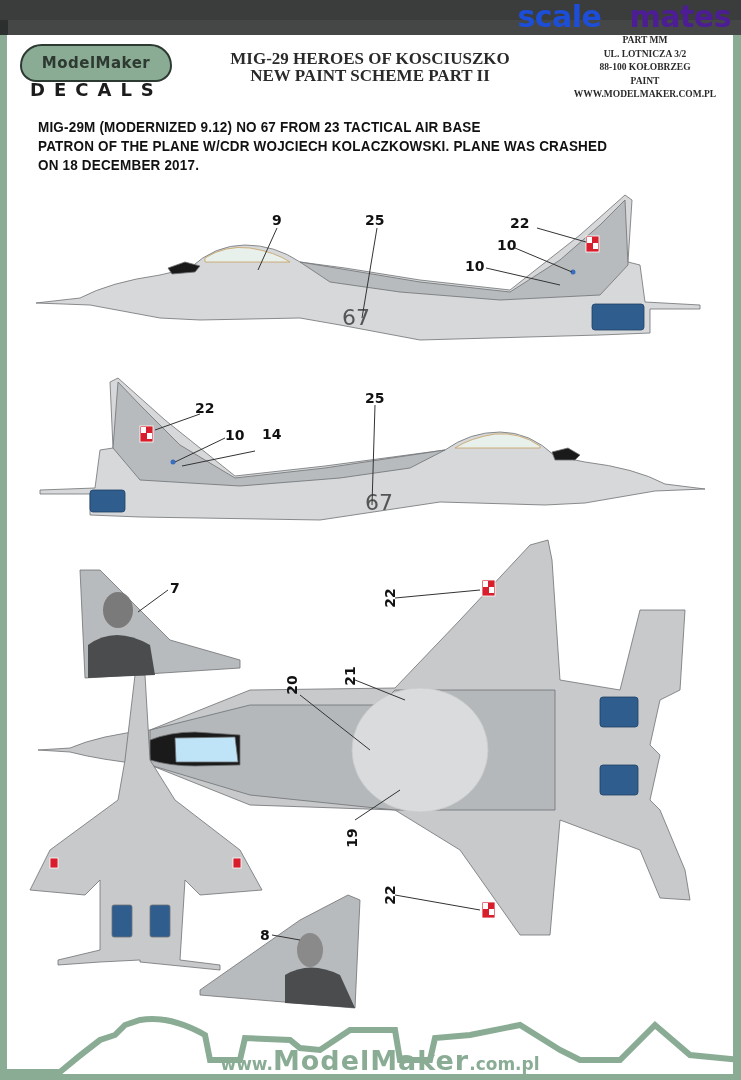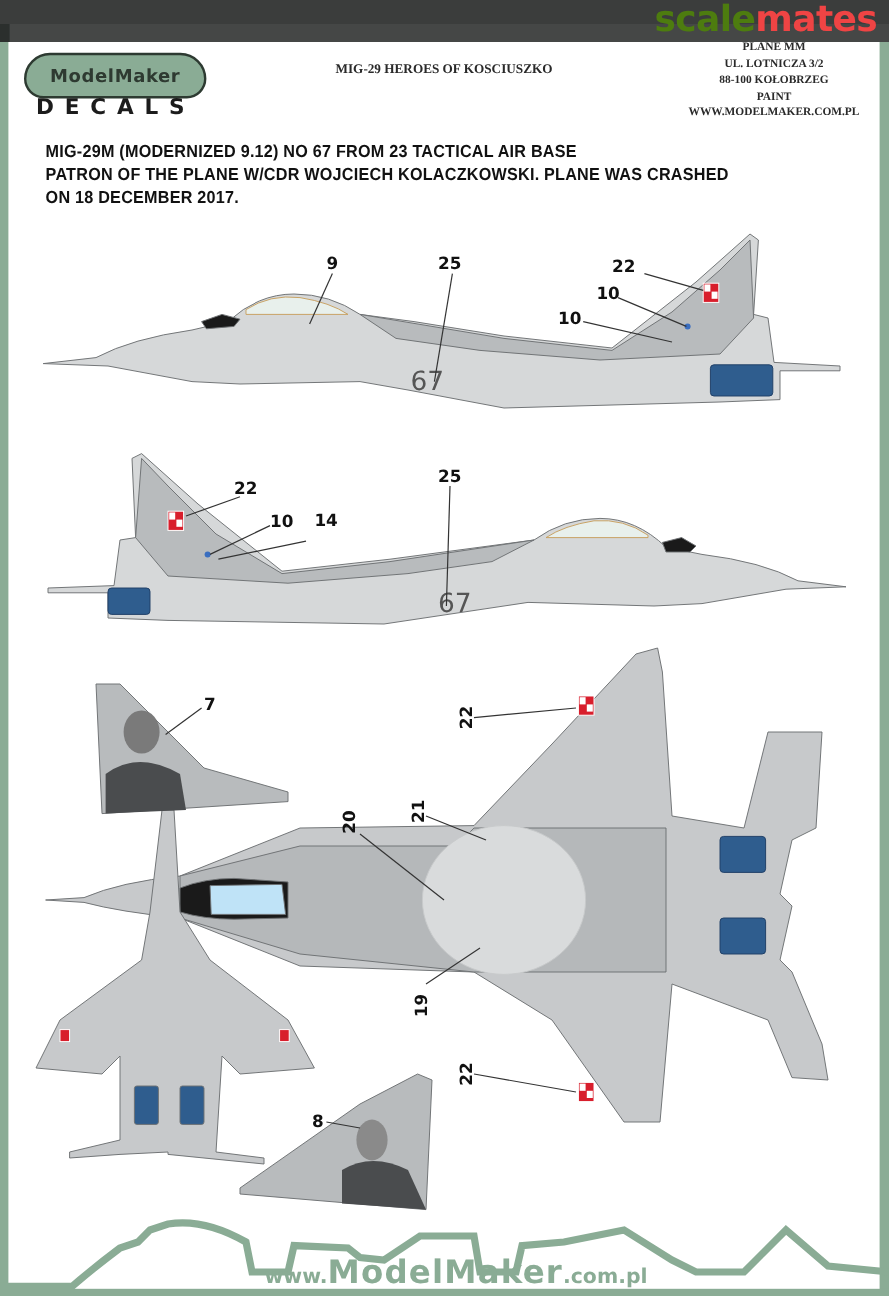--- a/index.html
+++ b/index.html
@@ -4,29 +4,29 @@
 <style>
   html, body { margin:0; padding:0; }
   body { width:741px; height:1080px; position:relative; overflow:hidden; background:#ffffff; font-family:"Liberation Serif", serif; }
   .topbar { position:absolute; left:0; top:0; width:741px; height:20px; background:#3b3d3c; }
   .topbar2 { position:absolute; left:0; top:20px; width:741px; height:15px; background:#2b2f2d; }
   .topbar2 .inner { position:absolute; left:8px; top:0; right:0; height:15px; background:#454746; }
   .frame-left { position:absolute; left:0; top:35px; width:7px; height:1045px; background:#8aac95; }
   .frame-right { position:absolute; right:0; top:35px; width:8px; height:1045px; background:#8aac95; }
   .frame-bottom-l { position:absolute; left:0; bottom:0; width:741px; height:6px; background:#8aac95; }
   .scalemates { position:absolute; right:10px; top:2px; font-family:"DejaVu Sans", sans-serif; font-weight:bold; font-size:30px; letter-spacing:-0.5px; line-height:30px; }
-  .scalemates .s1 { color:#4d7c0f; }
-  .scalemates .s2 { color:#ef4444; }
+  .scalemates .s1 { color:#1d4ed8; }
+  .scalemates .s2 { color:#4c1d95;margin-left:28px; }
 
   .logo { position:absolute; left:20px; top:36px; width:150px; height:52px; }
   .logo .blob { position:absolute; left:0; top:8px; width:148px; height:34px; background:#8aac95; border:2px solid #2d3a31; border-radius:40px 40px 30px 30px; }
   .logo .name { position:absolute; left:0; top:18px; width:152px; text-align:center; font-family:"DejaVu Sans", sans-serif; font-weight:bold; font-size:15px; color:#2e3a31; letter-spacing:0.5px; }
   .logo .decals { position:absolute; left:10px; top:43px; width:132px; text-align:center; font-family:"DejaVu Sans", sans-serif; font-weight:bold; font-size:18px; letter-spacing:9px; color:#1c1c1c; }
 
-  .title { position:absolute; left:230px; top:50px; width:280px; text-align:center; font-weight:bold; font-size:11px; line-height:17px; color:#2a2a2a; }
+  .title { position:absolute; left:230px; top:50px; width:280px; text-align:center; font-weight:bold; font-size:17px; line-height:17px; color:#2a2a2a; }
   .address { position:absolute; left:560px; top:34px; width:170px; text-align:center; font-weight:bold; font-size:9.5px; line-height:13.5px; color:#2a2a2a; }
 
   .desc { position:absolute; left:38px; top:118px; font-family:"Liberation Sans", sans-serif; font-weight:bold; font-size:14.5px; line-height:19px; color:#111; transform:scaleX(0.93); transform-origin:left top; letter-spacing:0.2px; }
 
   .callout { position:absolute; font-family:"DejaVu Sans", sans-serif; font-weight:bold; font-size:14px; color:#111; }
   .callout.rot { transform:rotate(-90deg); transform-origin:center; }
 
   svg.art { position:absolute; left:0; top:0; }
   .url { position:absolute; left:180px; top:1045px; width:400px; text-align:center; font-family:"DejaVu Sans", sans-serif; color:#8aac95; font-weight:bold; }
   .url .sm { font-size:17px; }
@@ -45,24 +45,25 @@
 <div class="frame-bottom-l"></div>
 
 <div class="logo">
   <div class="blob"></div>
   <div class="name">ModelMaker</div>
   <div class="decals">DECALS</div>
 </div>
 
 <div class="title">
   <div>MIG-29 HEROES OF KOSCIUSZKO</div>
+  <div>NEW PAINT SCHEME PART II</div>
 </div>
 
 <div class="address">
-  <div>PLANE MM</div>
+  <div>PART MM</div>
   <div>UL. LOTNICZA 3/2</div>
   <div>88-100 KOŁOBRZEG</div>
   <div>PAINT</div>
   <div>WWW.MODELMAKER.COM.PL</div>
 </div>
 
 <div class="desc">
   <div>MIG-29M (MODERNIZED 9.12)  NO 67 FROM 23 TACTICAL AIR BASE</div>
   <div>PATRON OF THE PLANE W/CDR WOJCIECH KOLACZKOWSKI. PLANE WAS CRASHED</div>
   <div>ON 18 DECEMBER 2017.</div>

